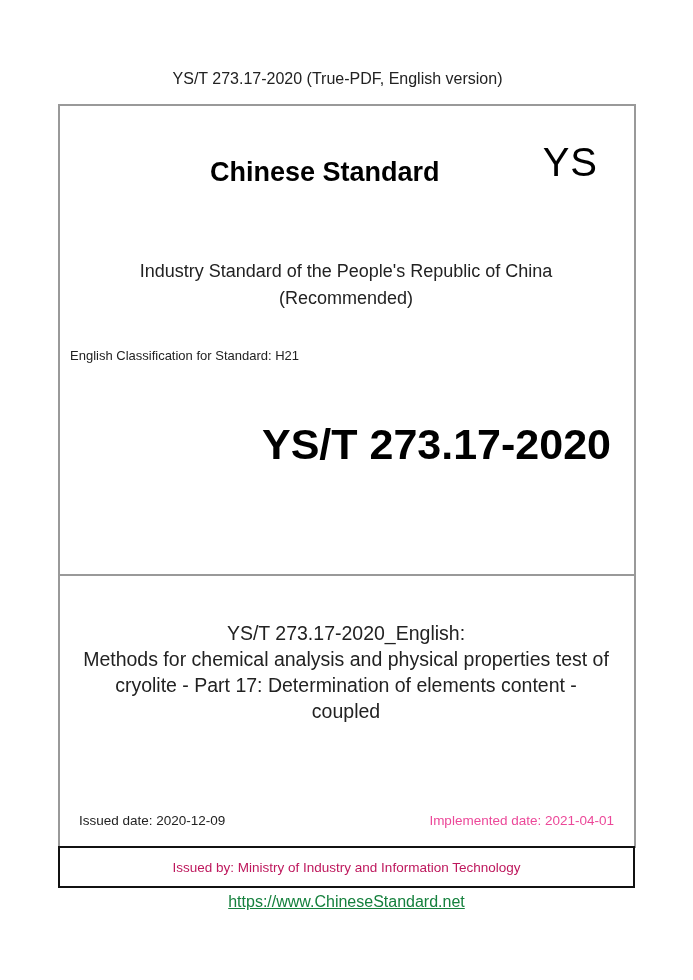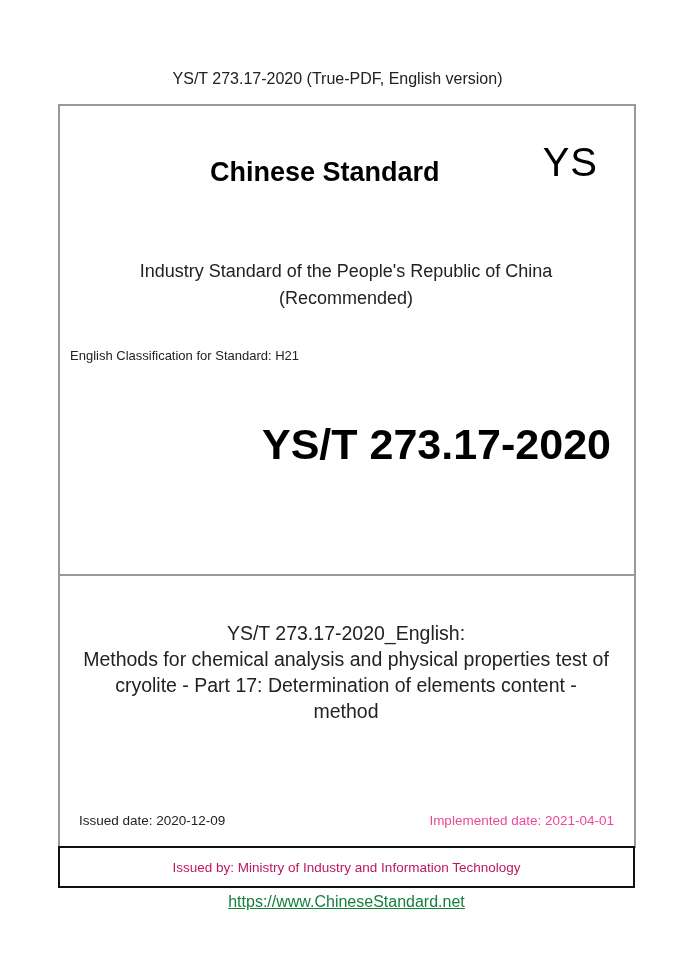--- a/index.html
+++ b/index.html
@@ -39,21 +39,21 @@
 <div class="classification">English Classification for Standard: H21</div>
 
 <div class="std-number">YS/T 273.17-2020</div>
 
 <div class="divider"></div>
 
 <div class="eng-title">
   <div>YS/T 273.17-2020_English:</div>
   <div>Methods for chemical analysis and physical properties test of</div>
   <div>cryolite - Part 17: Determination of elements content -</div>
-  <div>method</div>
+  <div>coupled</div>
 </div>
 
 <div class="issued-date">Issued date: 2020-12-09</div>
 <div class="implemented-date">Implemented date: 2021-04-01</div>
 
 <div class="issuer-box">
   <span>Issued by: Ministry of Industry and Information Technology</span>
 </div>
 
 <a class="site-link">https://www.ChineseStandard.net</a>

